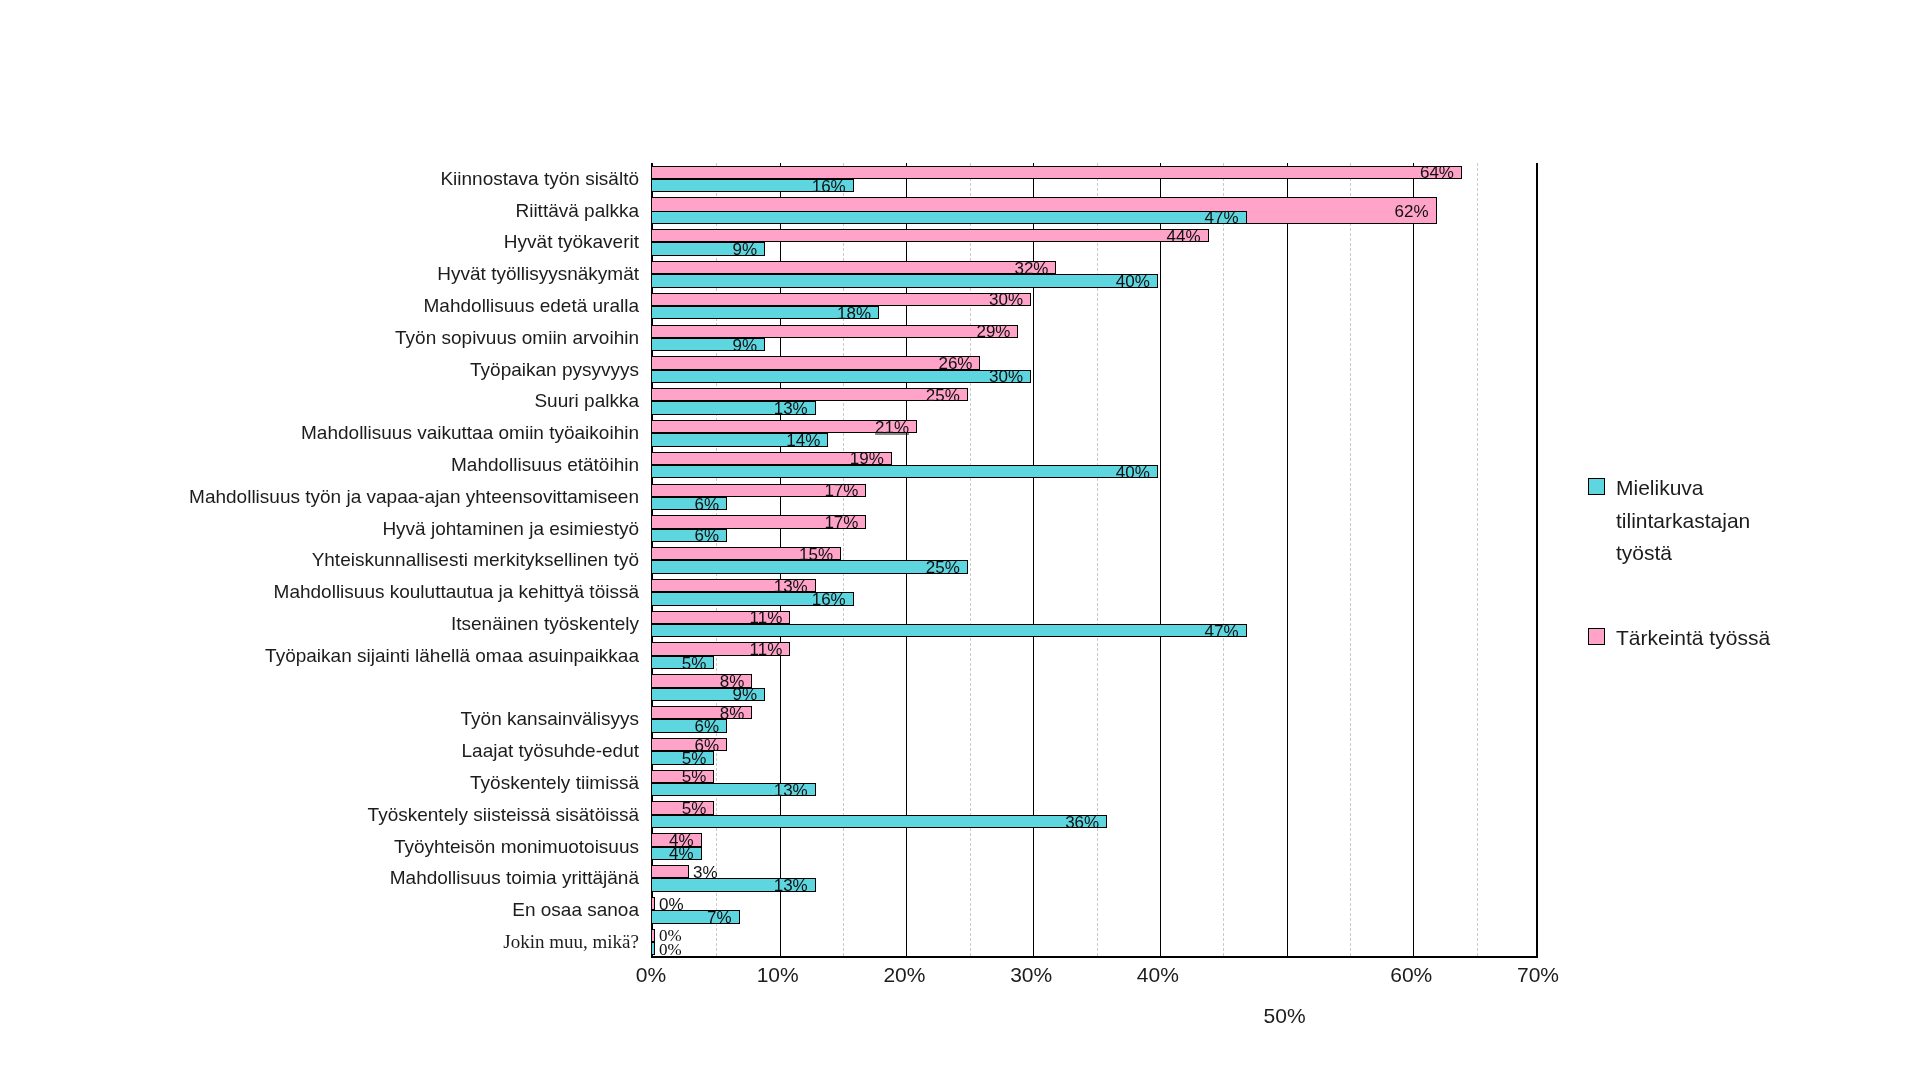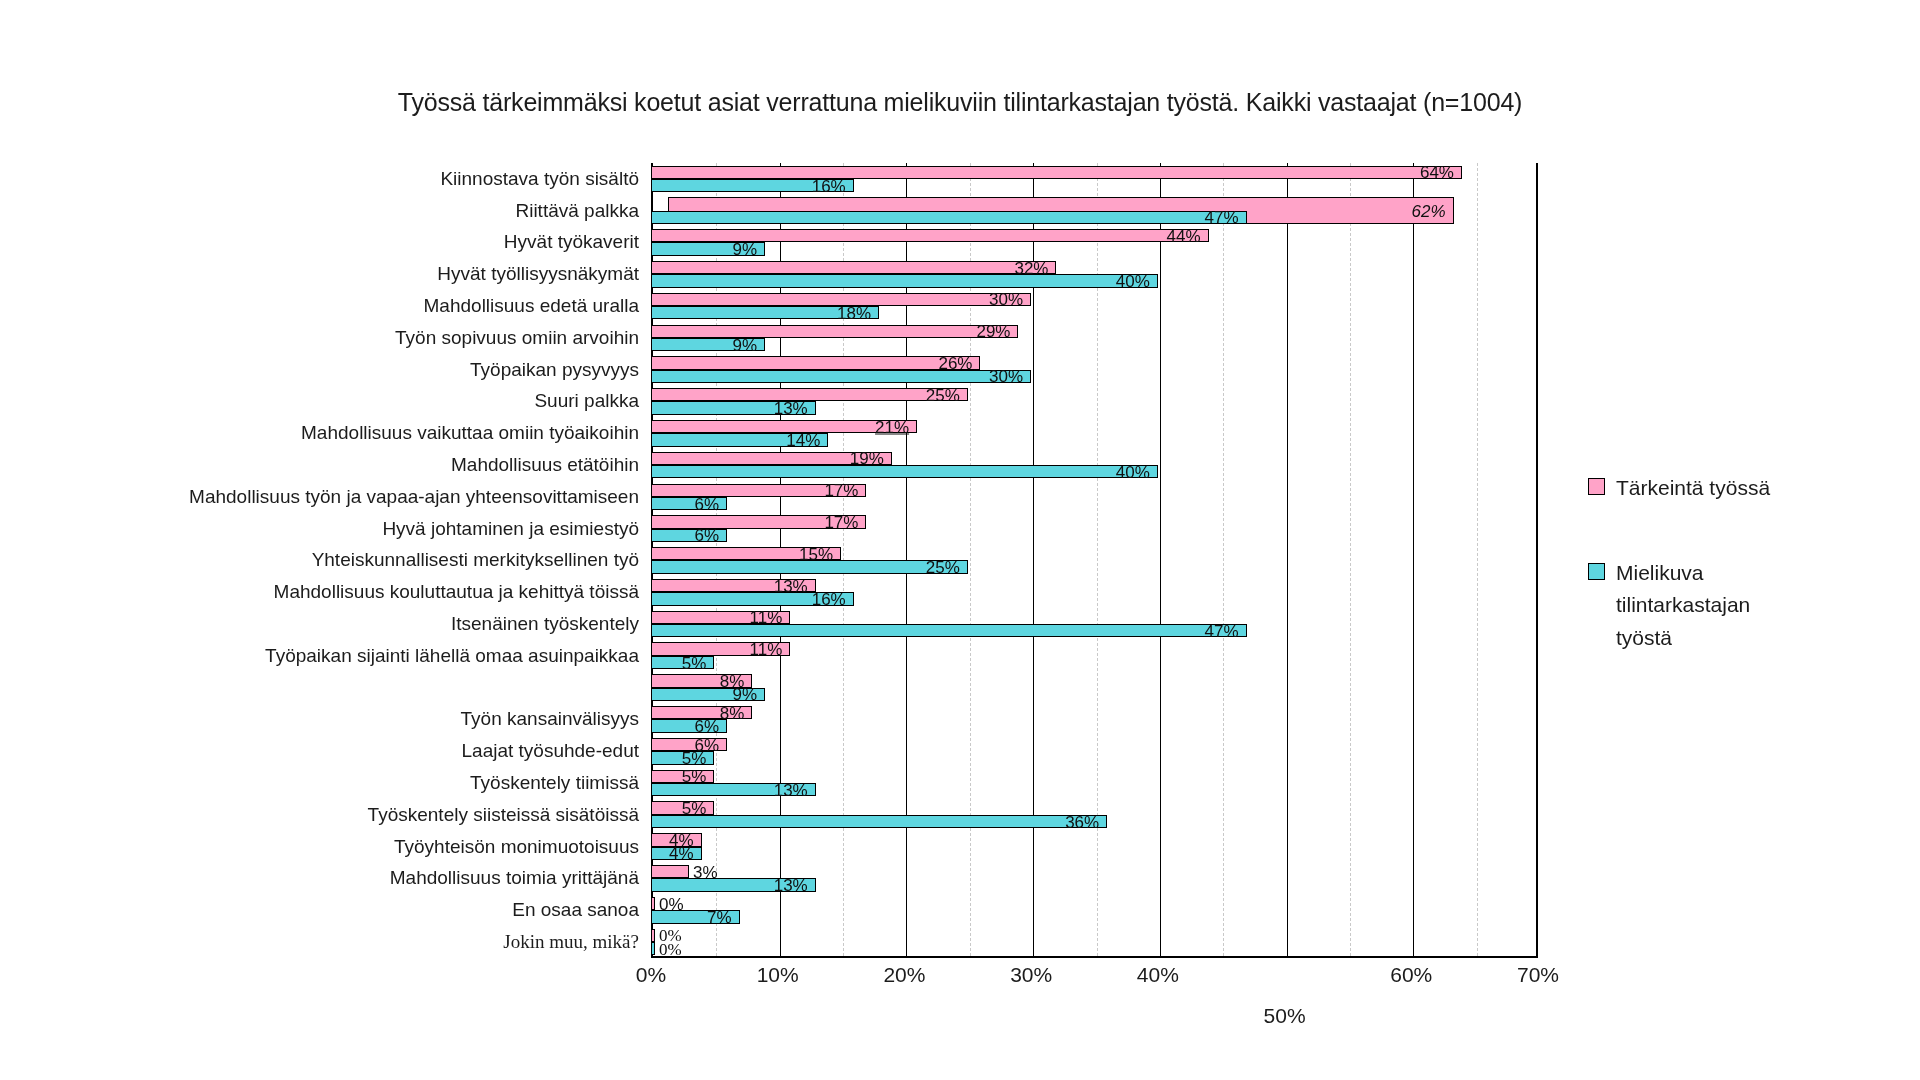--- a/index.html
+++ b/index.html
@@ -156,21 +156,20 @@
     line-height: 1.55;
     color: #1c1c1c;
     max-width: 180px;
   }
 </style>
 </head>
 <body>
 
 <div id="chart-root">
 
-  <div id="chart-title">Työssä tärkeimmäksi koetut asiat verrattuna mielikuviin tilintarkastajan työstä. Kaikki vastaajat (n=1004)</div>
 
   <div id="plot-area">
       <div class="gridline minor" style="left: 63.3571px;"></div>
       <div class="gridline" style="left: 126.714px;"></div>
       <div class="gridline minor" style="left: 190.071px;"></div>
       <div class="gridline" style="left: 253.429px;"></div>
       <div class="gridline minor" style="left: 316.786px;"></div>
       <div class="gridline" style="left: 380.143px;"></div>
       <div class="gridline minor" style="left: 443.5px;"></div>
       <div class="gridline" style="left: 506.857px;"></div>
@@ -188,21 +187,21 @@
           <div class="bar pink" title="Tärkeintä työssä: 64%" style="width: 810.971px;"></div>
           <div class="bar-value" style="left: 802.971px; transform: translate(-100%, -50%);">64%</div>
         </div>
         <div class="bar-wrap" style="position: absolute; left: 0px; width: 100%; height: 13.356px; top: 15.9px;">
           <div class="bar cyan" title="Mielikuva tilintarkastajan työstä: 16%" style="width: 202.743px;"></div>
           <div class="bar-value" style="left: 194.743px; transform: translate(-100%, -50%);">16%</div>
         </div>
       </div>
       <div class="row" style="height: 31.8px; padding-left: 24px;">
         <div class="cat-label">Riittävä palkka</div>
-        <div class="bar-wrap" style="position: absolute; left: 17px; width: 100%; height: 27px; top: 2.544px; font-style: italic;">
+        <div class="bar-wrap" style="position: absolute; left: 0px; width: 100%; height: 27px; top: 2.544px;">
           <div class="bar pink" title="Tärkeintä työssä: 62%" style="width: 785.629px;"></div>
           <div class="bar-value" style="left: 777.629px; transform: translate(-100%, -50%);">62%</div>
         </div>
         <div class="bar-wrap" style="position: absolute; left: 0px; width: 100%; height: 13.356px; top: 15.9px;">
           <div class="bar cyan" title="Mielikuva tilintarkastajan työstä: 47%" style="width: 595.557px;"></div>
           <div class="bar-value" style="left: 587.557px; transform: translate(-100%, -50%);">47%</div>
         </div>
       </div>
       <div class="row" style="height: 31.8px;">
         <div class="cat-label">Hyvät työkaverit</div>
@@ -464,22 +463,22 @@
       <div class="xtick" style="left: 253.429px;">20%</div>
       <div class="xtick" style="left: 380.143px;">30%</div>
       <div class="xtick" style="left: 506.857px;">40%</div>
       <div class="xtick" style="left: 633.571px; margin-top: 41px;">50%</div>
       <div class="xtick" style="left: 760.286px;">60%</div>
       <div class="xtick" style="left: 887px;">70%</div>
     </div>
 
   <div id="legend">
       <div class="legend-entry">
+        <span class="legend-swatch cyan"></span>
+        <span class="legend-text">Mielikuva tilintarkastajan työstä</span>
+      </div>
+      <div class="legend-entry">
         <span class="legend-swatch pink"></span>
         <span class="legend-text">Tärkeintä työssä</span>
       </div>
-      <div class="legend-entry">
-        <span class="legend-swatch cyan"></span>
-        <span class="legend-text">Mielikuva tilintarkastajan työstä</span>
-      </div>
     </div>
 
 </div>
 
 </body></html>

